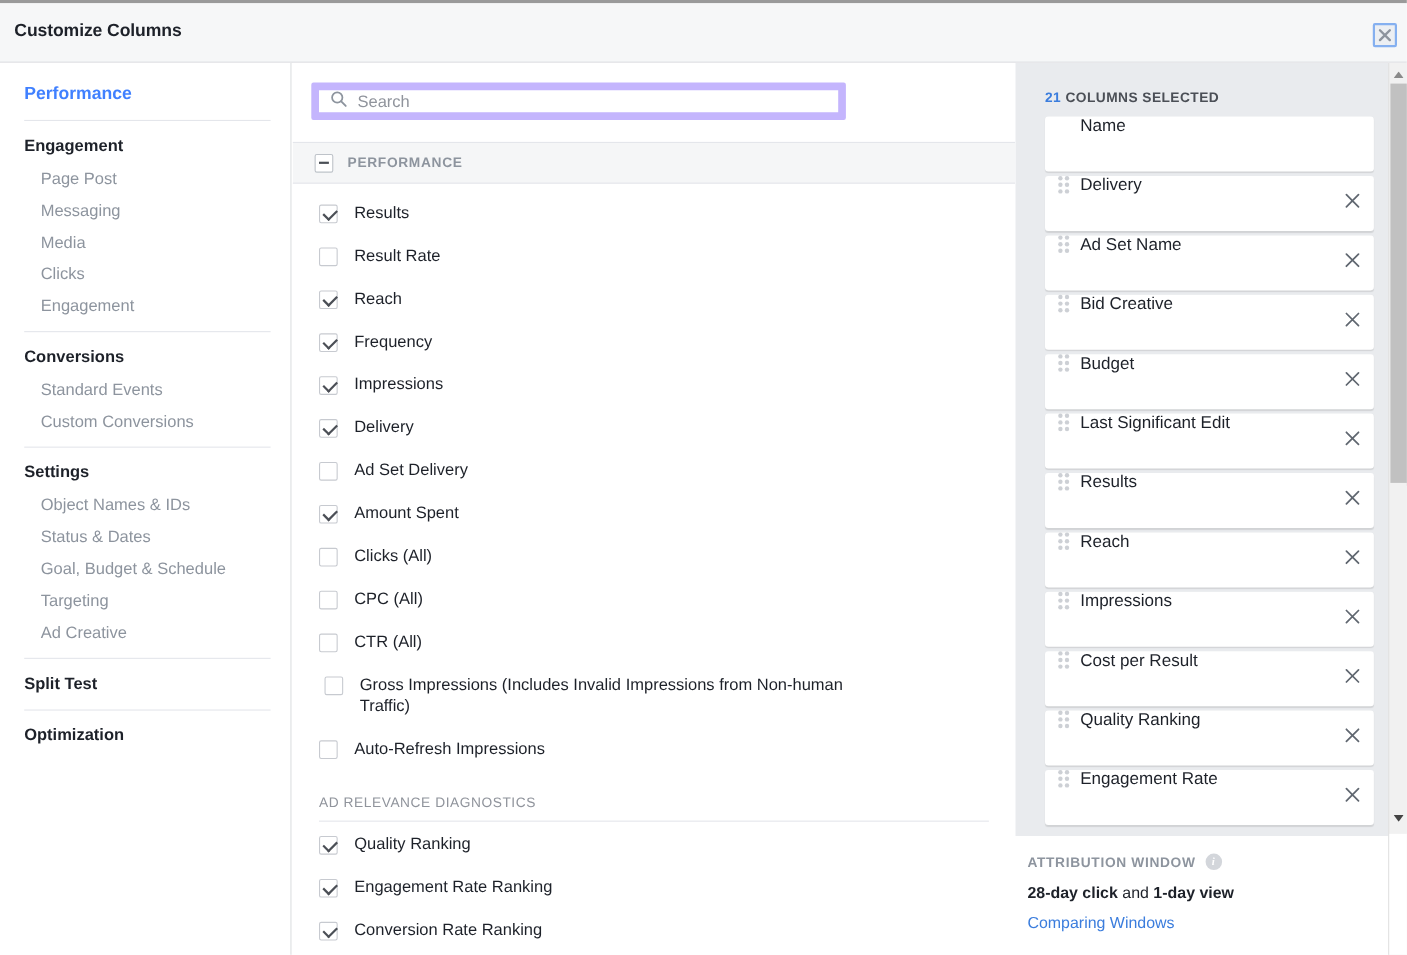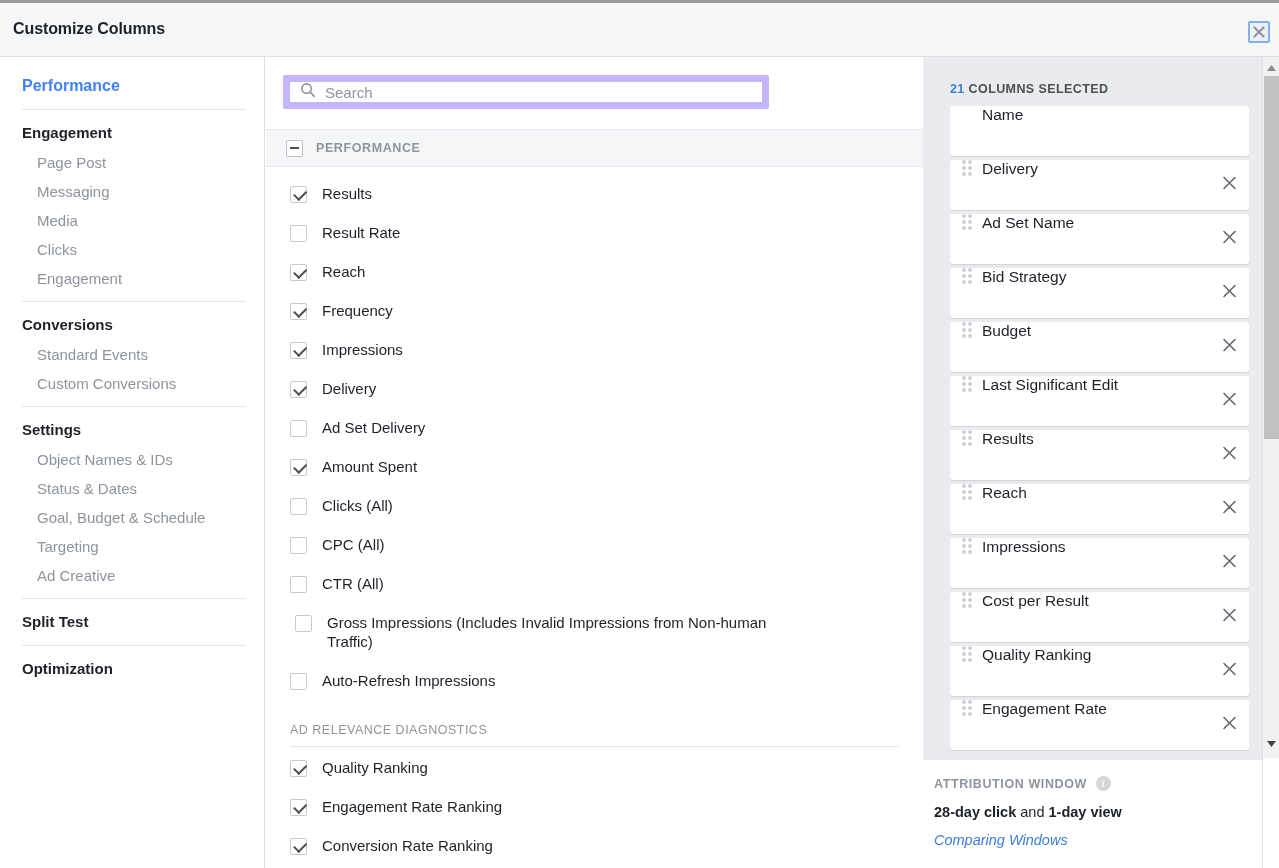--- a/index.html
+++ b/index.html
@@ -323,21 +323,20 @@
     margin-top: 13px;
     font-size: 14.5px;
     color: #1d2129;
   }
   .attr-value b { font-weight: bold; }
   .attr-link {
     margin-top: 12px;
     font-size: 14.5px;
     color: #3b7ddd;
     cursor: pointer;
-    font-style: italic;
   }
 
   
   .outer-sb {
     position: absolute;
     right: 0; top: 0;
     width: 17px; height: 814px;
     background: #f1f1f1;
     border-left: 1px solid #e0e0e0;
   }
@@ -554,21 +553,21 @@
 
         <div class="col-card">
           <span class="grip">
               <i></i>
               <i></i>
               <i></i>
               <i></i>
               <i></i>
               <i></i>
             </span>
-          <span class="card-label">Bid Strategy</span>
+          <span class="card-label">Bid Creative</span>
           <span class="card-x">
             <svg width="15" height="15" viewBox="0 0 15 15">
                 <path d="M2 2 L13 13 M13 2 L2 13" stroke="#606770" stroke-width="1.6" stroke-linecap="round"></path>
               </svg>
           </span>
         </div>
 
         <div class="col-card">
           <span class="grip">
               <i></i>

